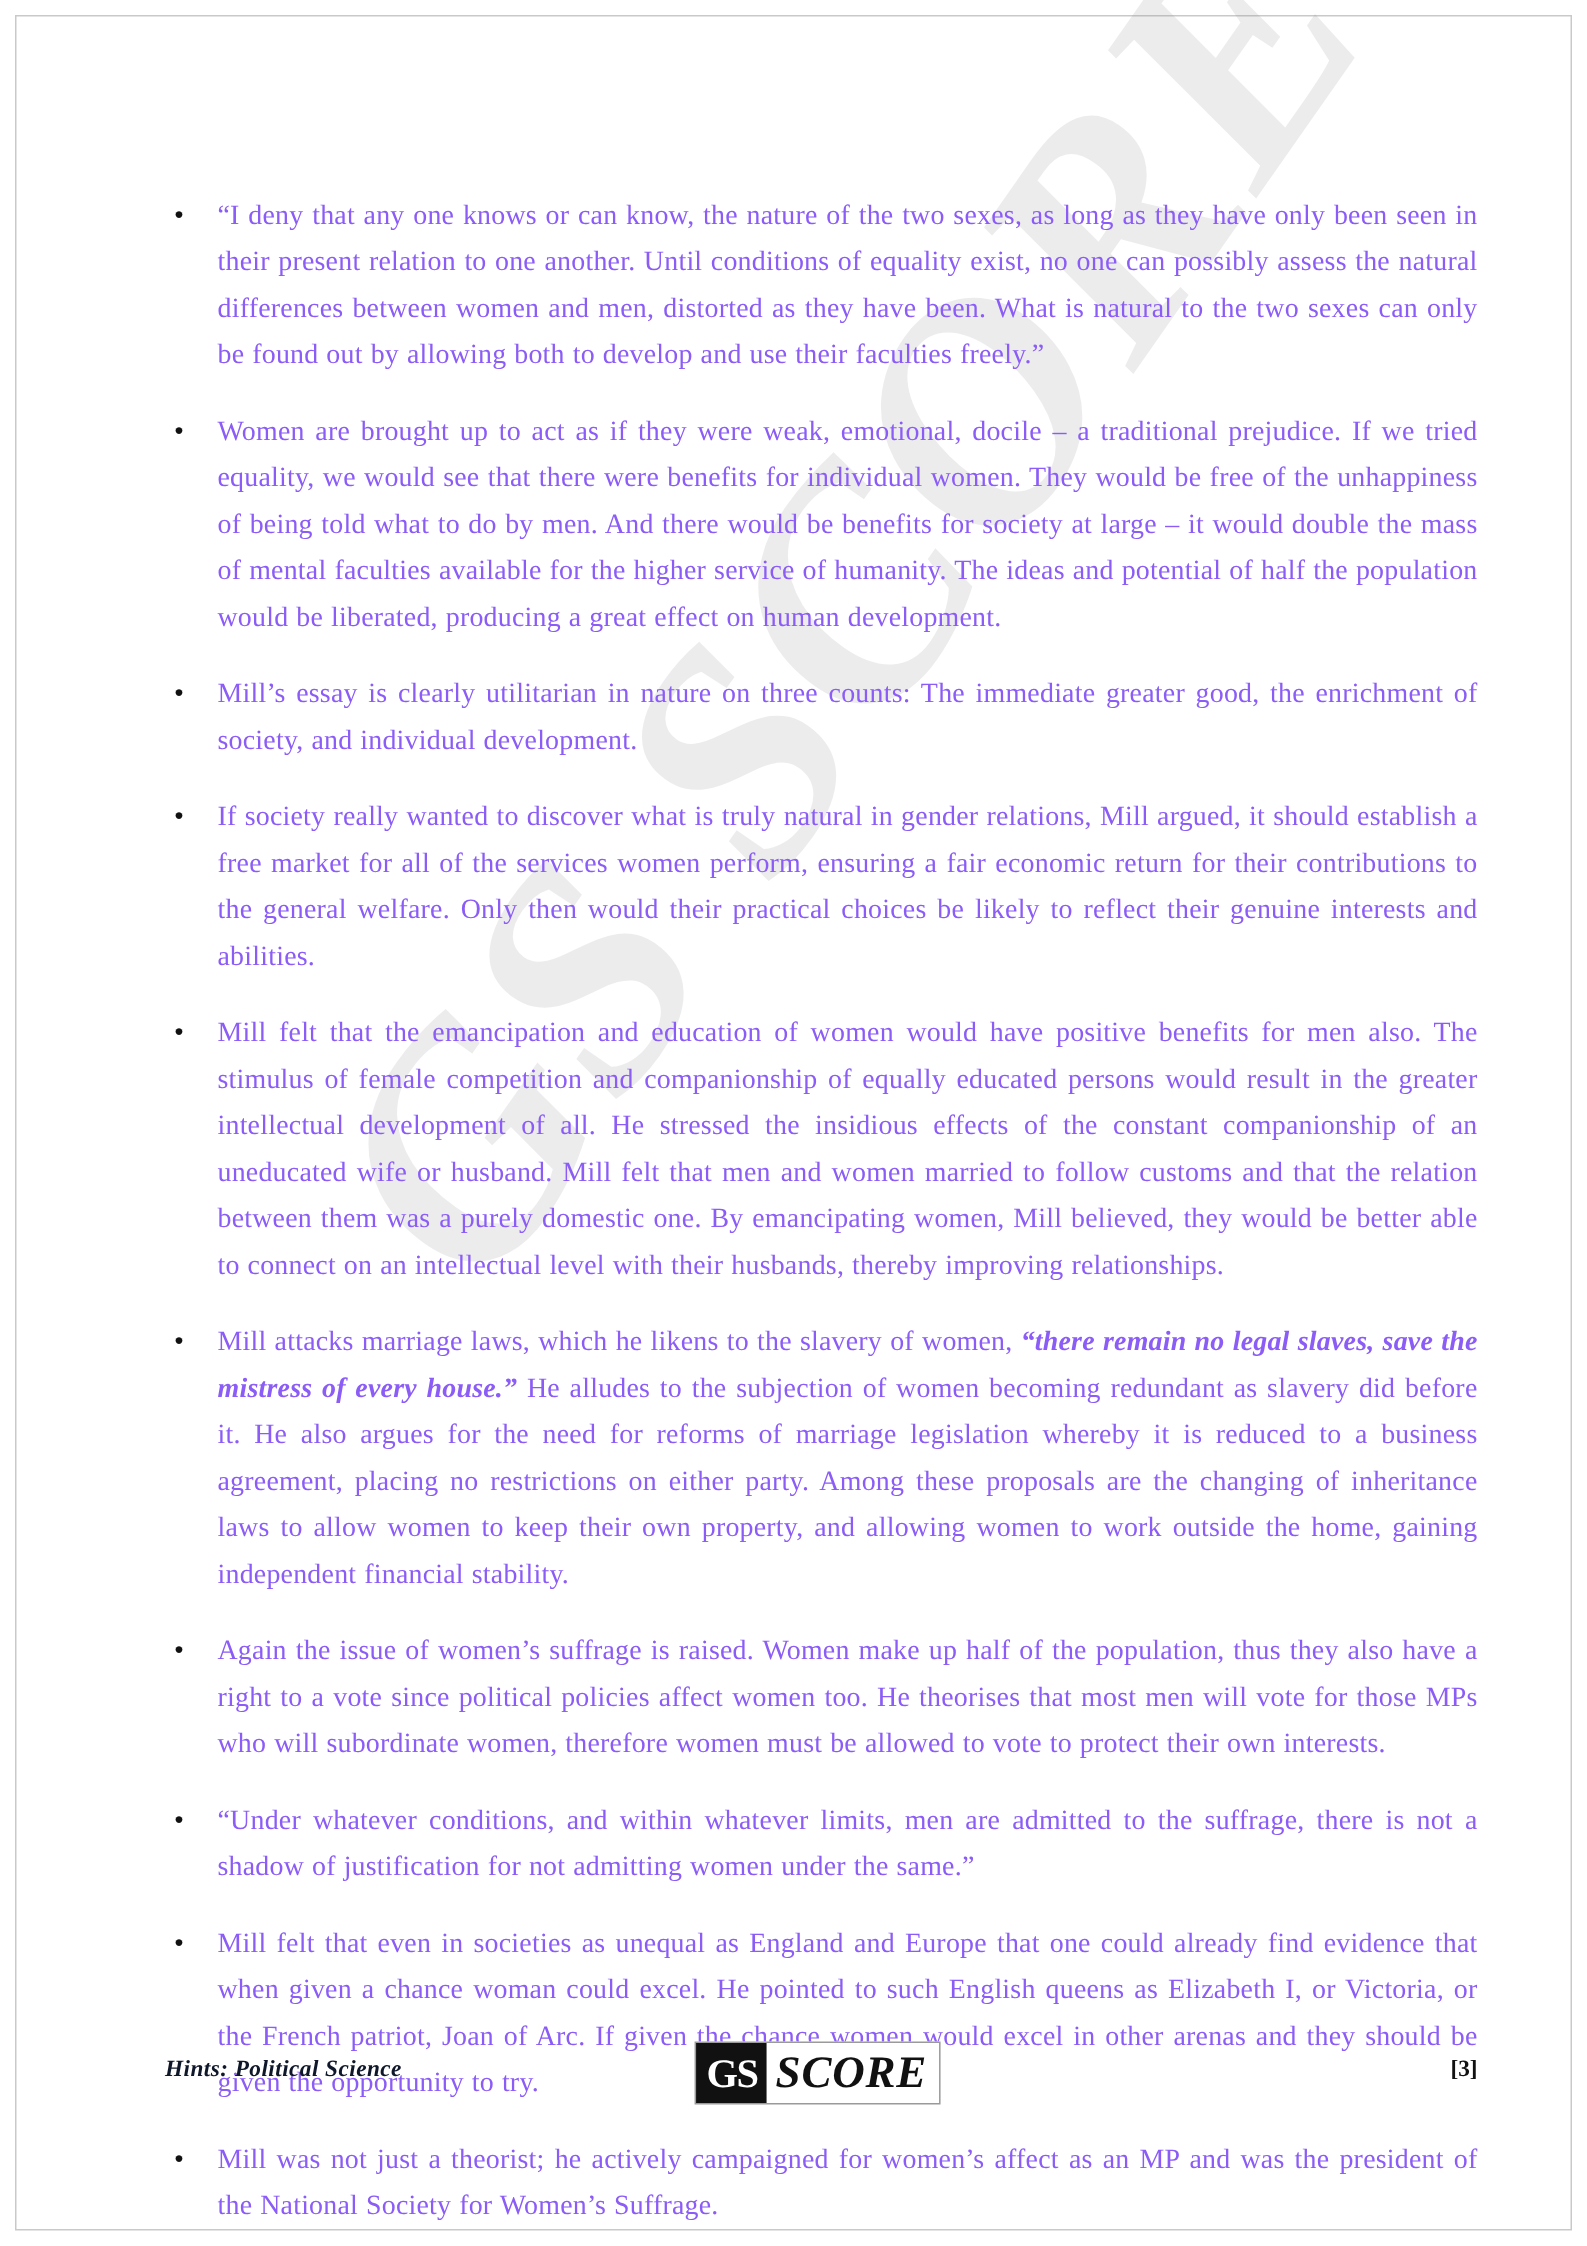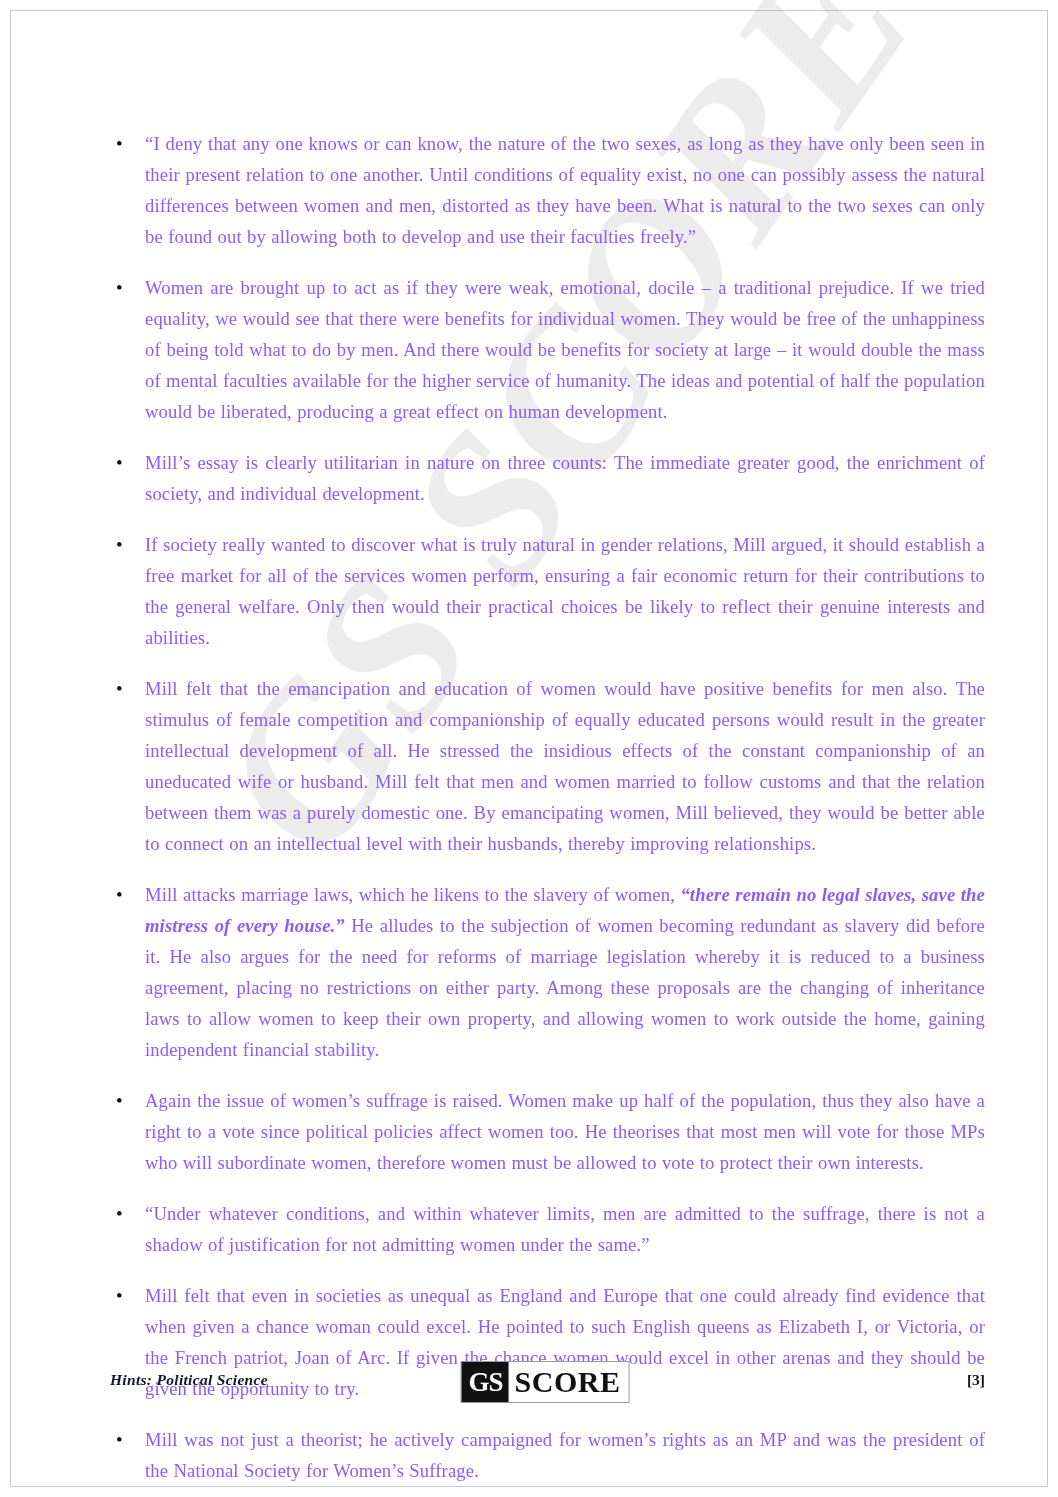--- a/index.html
+++ b/index.html
@@ -131,20 +131,21 @@
     letter-spacing: -1px;
   }
   .logo-score {
     color: #111111;
     font-family: "Liberation Serif", serif;
     font-weight: bold;
     font-size: 30px;
     line-height: 40px;
     padding: 0 8px 0 6px;
     letter-spacing: 0.5px;
+    font-style: italic;
   }
 </style>
 </head>
 <body>
 
 <div class="page">
   <div class="page-border"></div>
 
   <div class="watermark">GS SCORE</div>
 
@@ -190,21 +191,21 @@
       <div class="bullet-text">“Under whatever conditions, and within whatever limits, men are admitted to the suffrage, there is not a shadow of justification for not admitting women under the same.”</div>
     </div>
 
     <div class="bullet-item">
       <div class="bullet-dot">•</div>
       <div class="bullet-text">Mill felt that even in societies as unequal as England and Europe that one could already find evidence that when given a chance woman could excel. He pointed to such English queens as Elizabeth I, or Victoria, or the French patriot, Joan of Arc. If given the chance women would excel in other arenas and they should be given the opportunity to try.</div>
     </div>
 
     <div class="bullet-item">
       <div class="bullet-dot">•</div>
-      <div class="bullet-text">Mill was not just a theorist; he actively campaigned for women’s rights as an MP and was the president of the National Society for Women’s Suffrage.</div>
+      <div class="bullet-text">Mill was not just a theorist; he actively campaigned for women’s affect as an MP and was the president of the National Society for Women’s Suffrage.</div>
     </div>
 
   </div>
 
   <div class="footer">
     <div class="footer-left">Hints: Political Science</div>
     <div class="logo">
       <div class="logo-gs">GS</div>
       <div class="logo-score">SCORE</div>
     </div>

